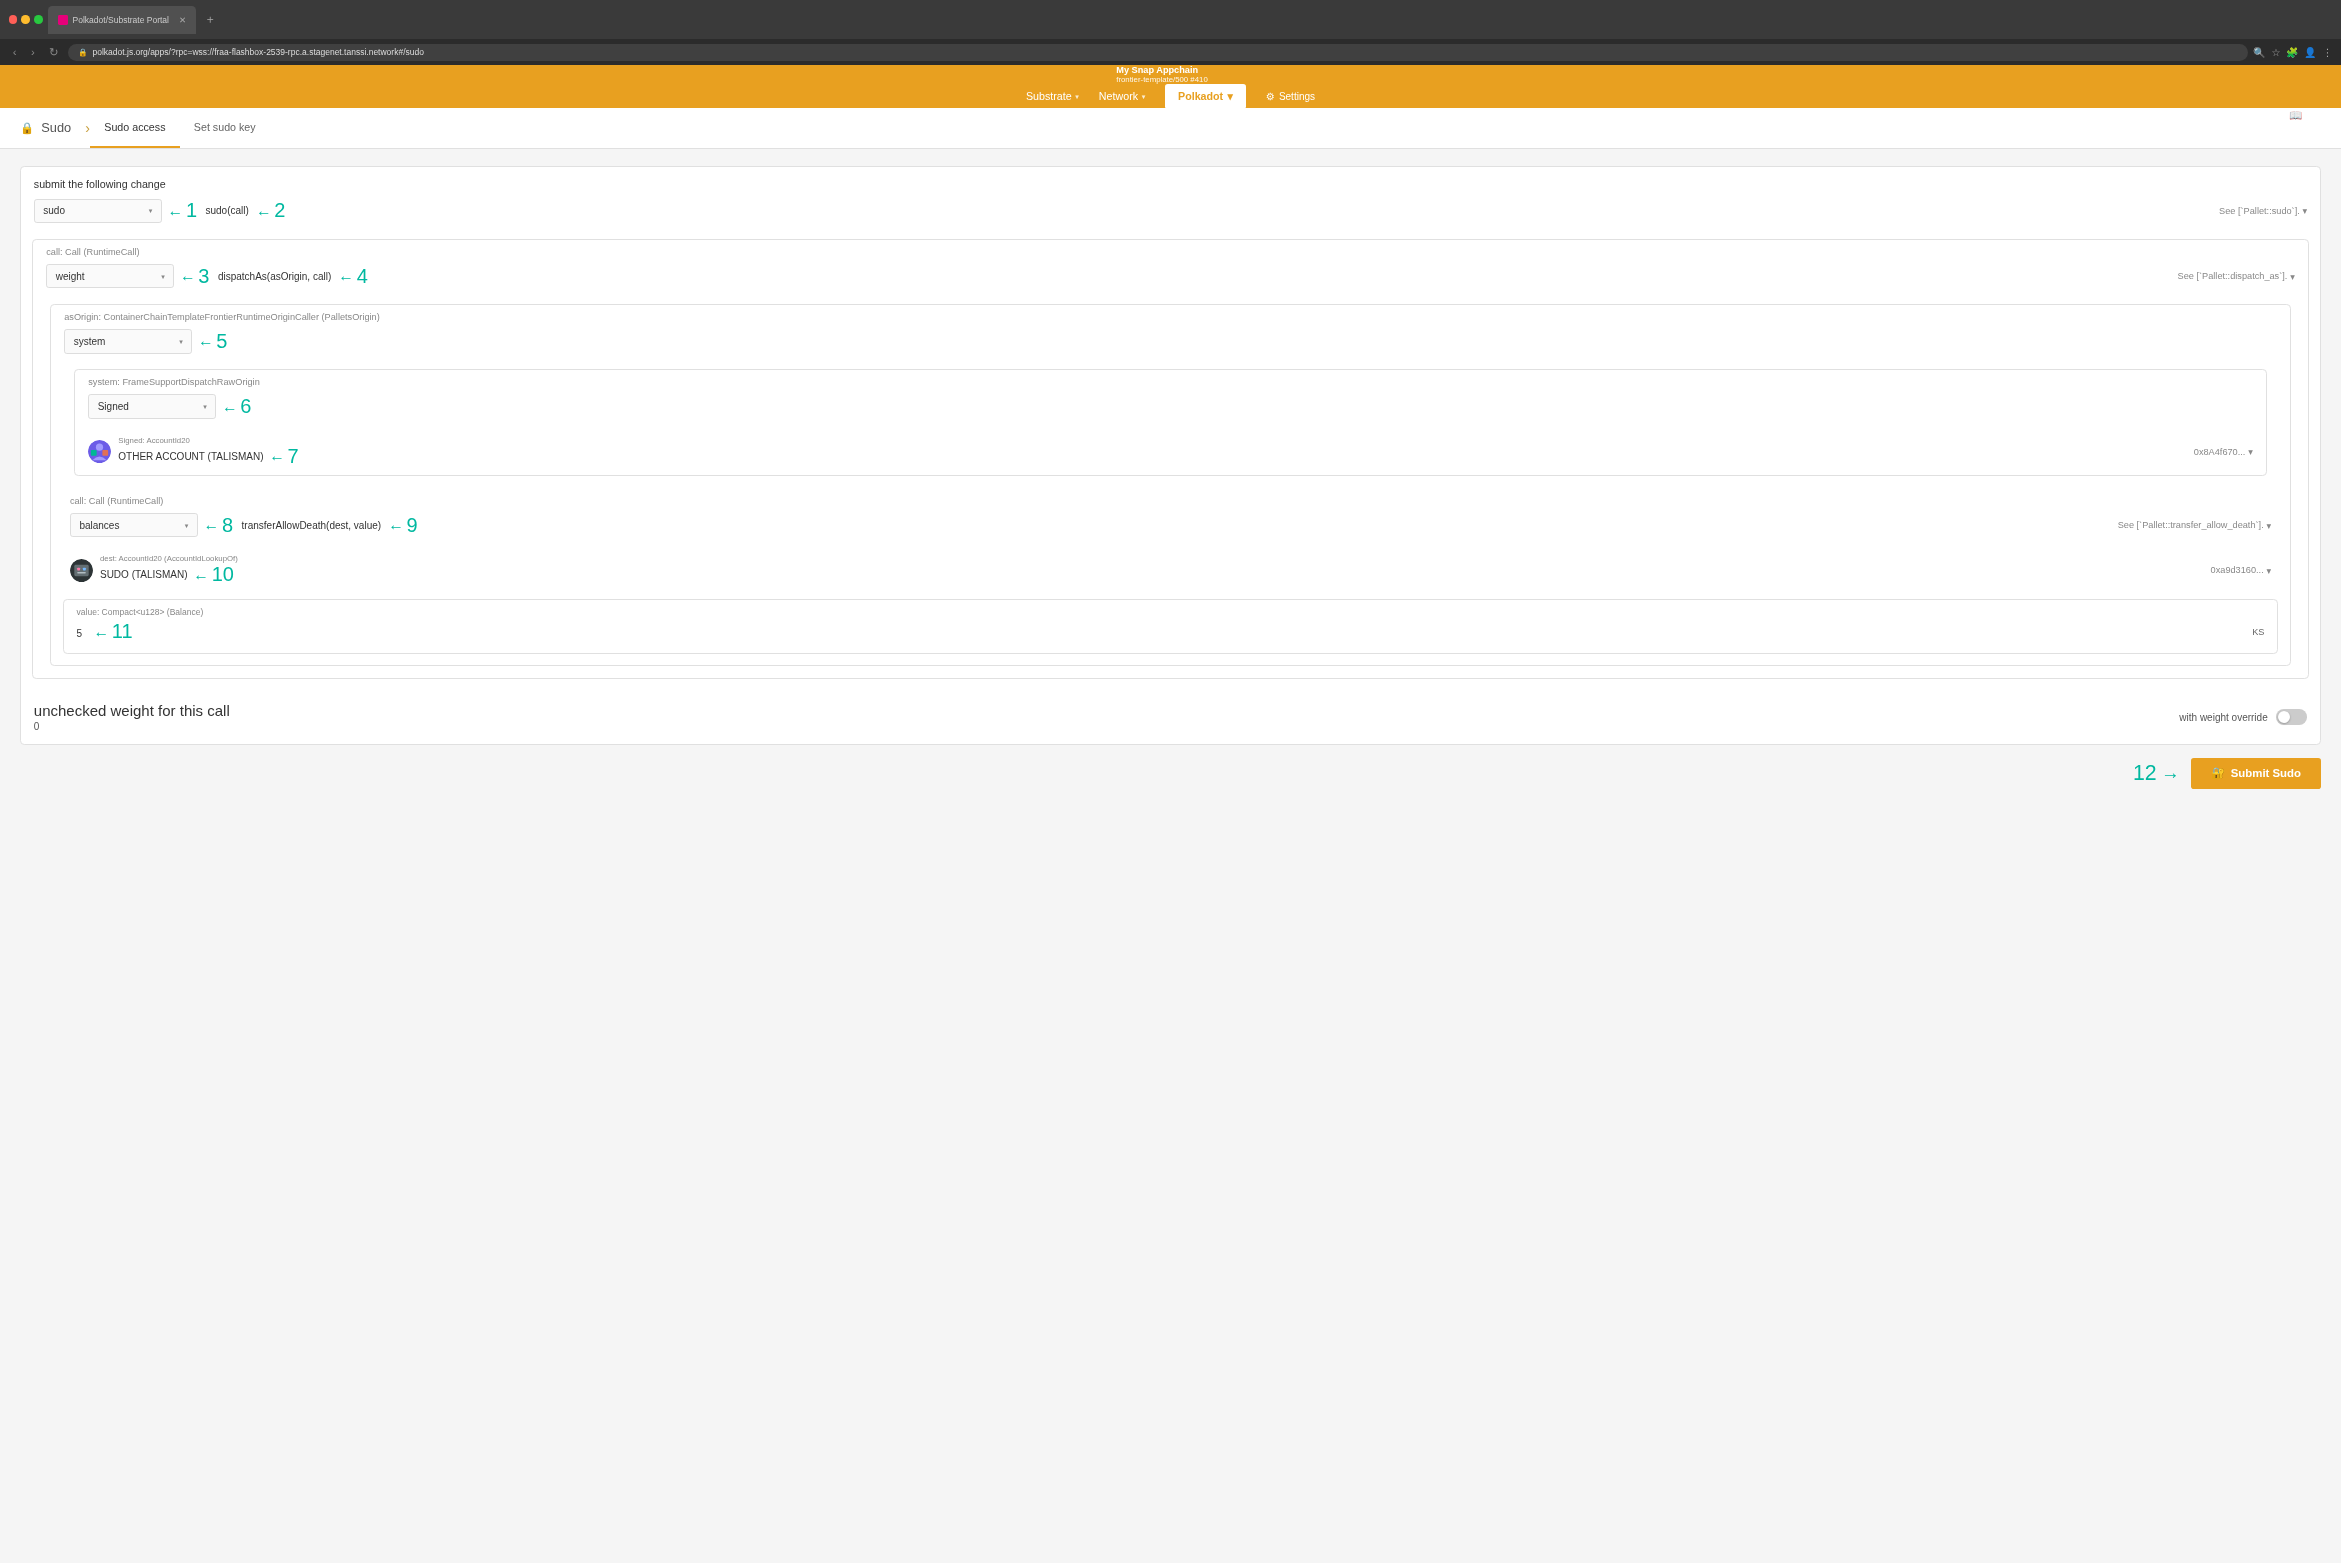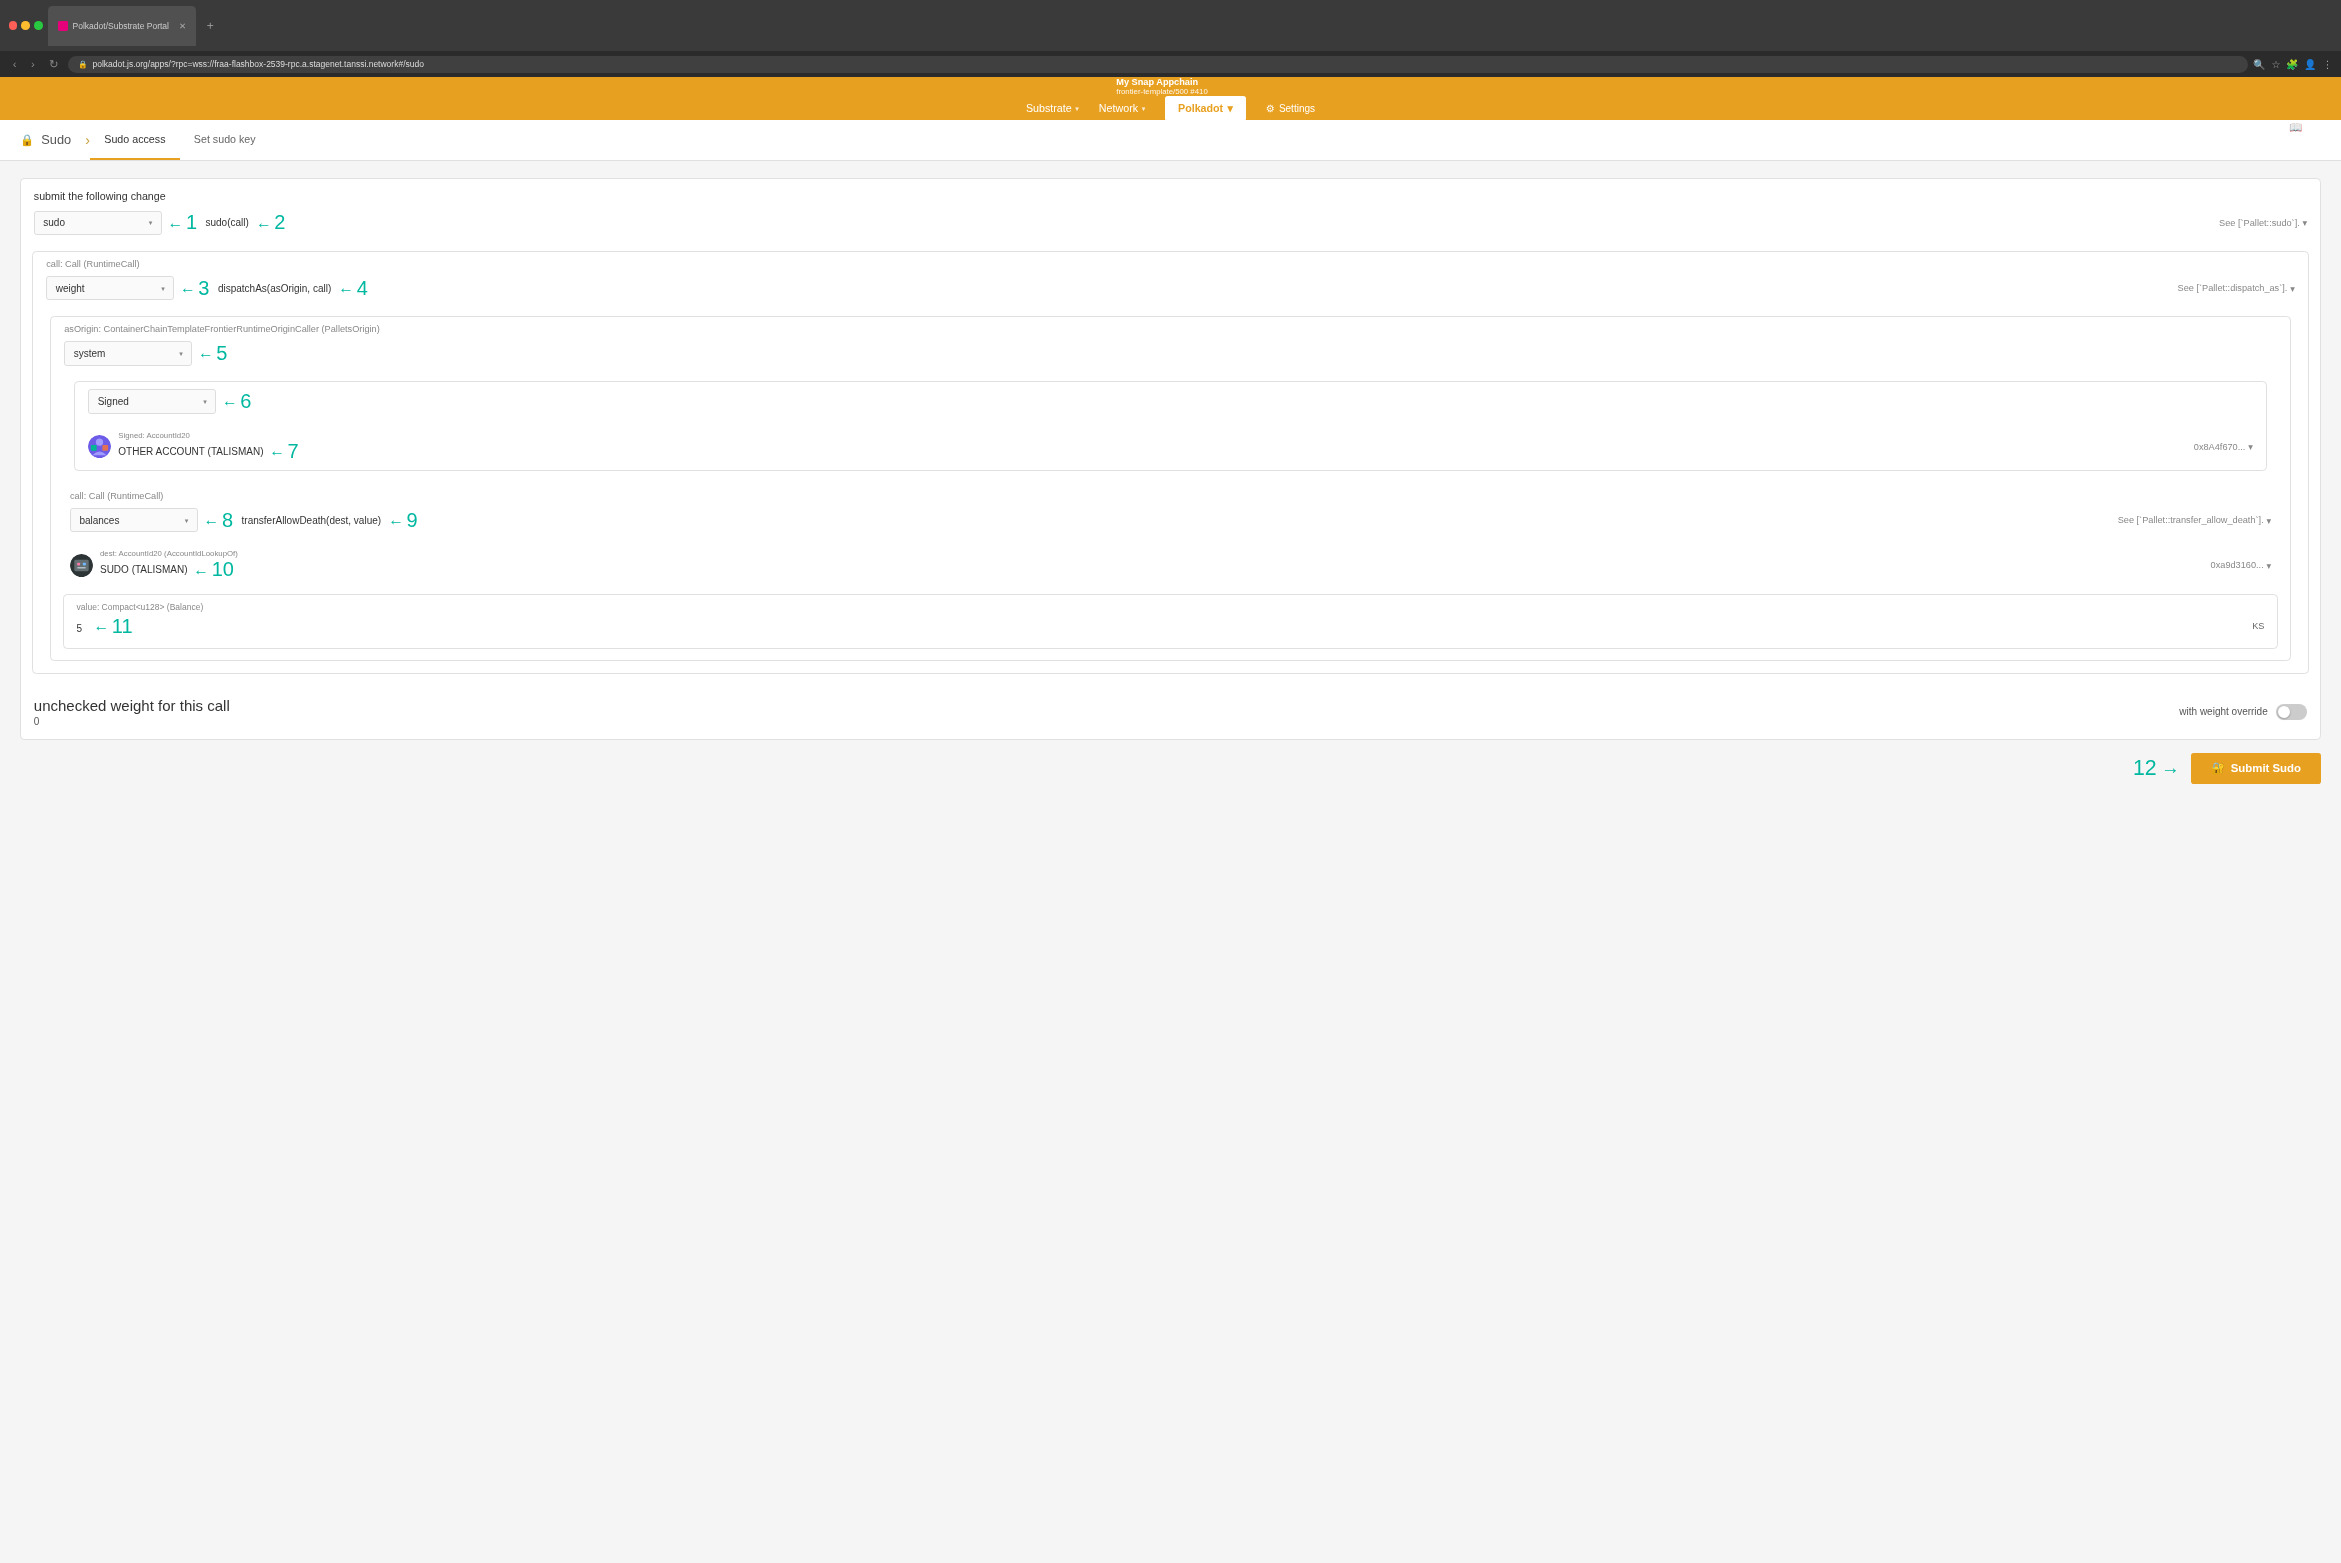--- a/index.html
+++ b/index.html
@@ -5,21 +5,21 @@
     * { box-sizing: border-box; margin: 0; padding: 0; }
     body { font-family: -apple-system, BlinkMacSystemFont, 'Segoe UI', sans-serif; background: #f5f5f5; font-size: 10px; }
 
     
     .browser-chrome { background: #3a3a3a; padding: 5.7px 8.5px; display: flex; align-items: center; gap: 5.7px; }
     .browser-dots { display: flex; gap: 4.3px; }
     .browser-dot { width: 8.5px; height: 8.5px; border-radius: 50%; }
     .dot-red { background: #ff5f57; }
     .dot-yellow { background: #febc2e; }
     .dot-green { background: #28c840; }
-    .browser-tab { background: #505050; color: #ccc; padding: 15px 10px; border-radius: 4.3px 4.3px 0 0; font-size: 8.5px; display: flex; align-items: center; gap: 4.3px; }
+    .browser-tab { background: #505050; color: #ccc; padding: 9px 10px; border-radius: 4.3px 4.3px 0 0; font-size: 8.5px; display: flex; align-items: center; gap: 4.3px; }
     .browser-tab .favicon { width: 10px; height: 10px; background: #e6007a; border-radius: 1.4px; }
     .browser-nav { display: flex; align-items: center; gap: 5.7px; padding: 4.3px 8.5px; background: #2b2b2b; }
     .nav-btn { color: #888; background: none; border: none; font-size: 11.4px; cursor: pointer; padding: 1.4px 4.3px; }
     .url-bar { flex: 1; background: #404040; border-radius: 14.2px; padding: 3.6px 10px; color: #ddd; font-size: 8.5px; display: flex; align-items: center; gap: 4.3px; }
     .url-bar-icon { color: #888; font-size: 7.8px; }
     .nav-icons { display: flex; gap: 5.7px; color: #888; font-size: 10px; }
     .nav-icon { cursor: pointer; }
 
     
     .app-header { background: #e8a020; display: flex; align-items: center; padding: 0 14.2px; height: 43px; flex-direction: column; }
@@ -259,20 +259,21 @@
             </div>
 
             <div class="arrow-annotation">
               <span>←</span>
               <span class="arrow-num">5</span>
             </div>
           </div>
         </div>
 
         <div class="card-inner-3">
+          <div class="call-label" style="font-size:9.2px;color:#888;padding:7.1px 12.8px 0;">system: FrameSupportDispatchRawOrigin</div>
           <div class="row-content">
             <div class="selector-wrapper">
               <div class="selector">
                 <span class="selector-text">Signed</span>
                 <span class="selector-caret">▾</span>
               </div>
 
               <div class="arrow-annotation">
                 <span>←</span>
                 <span class="arrow-num">6</span>

